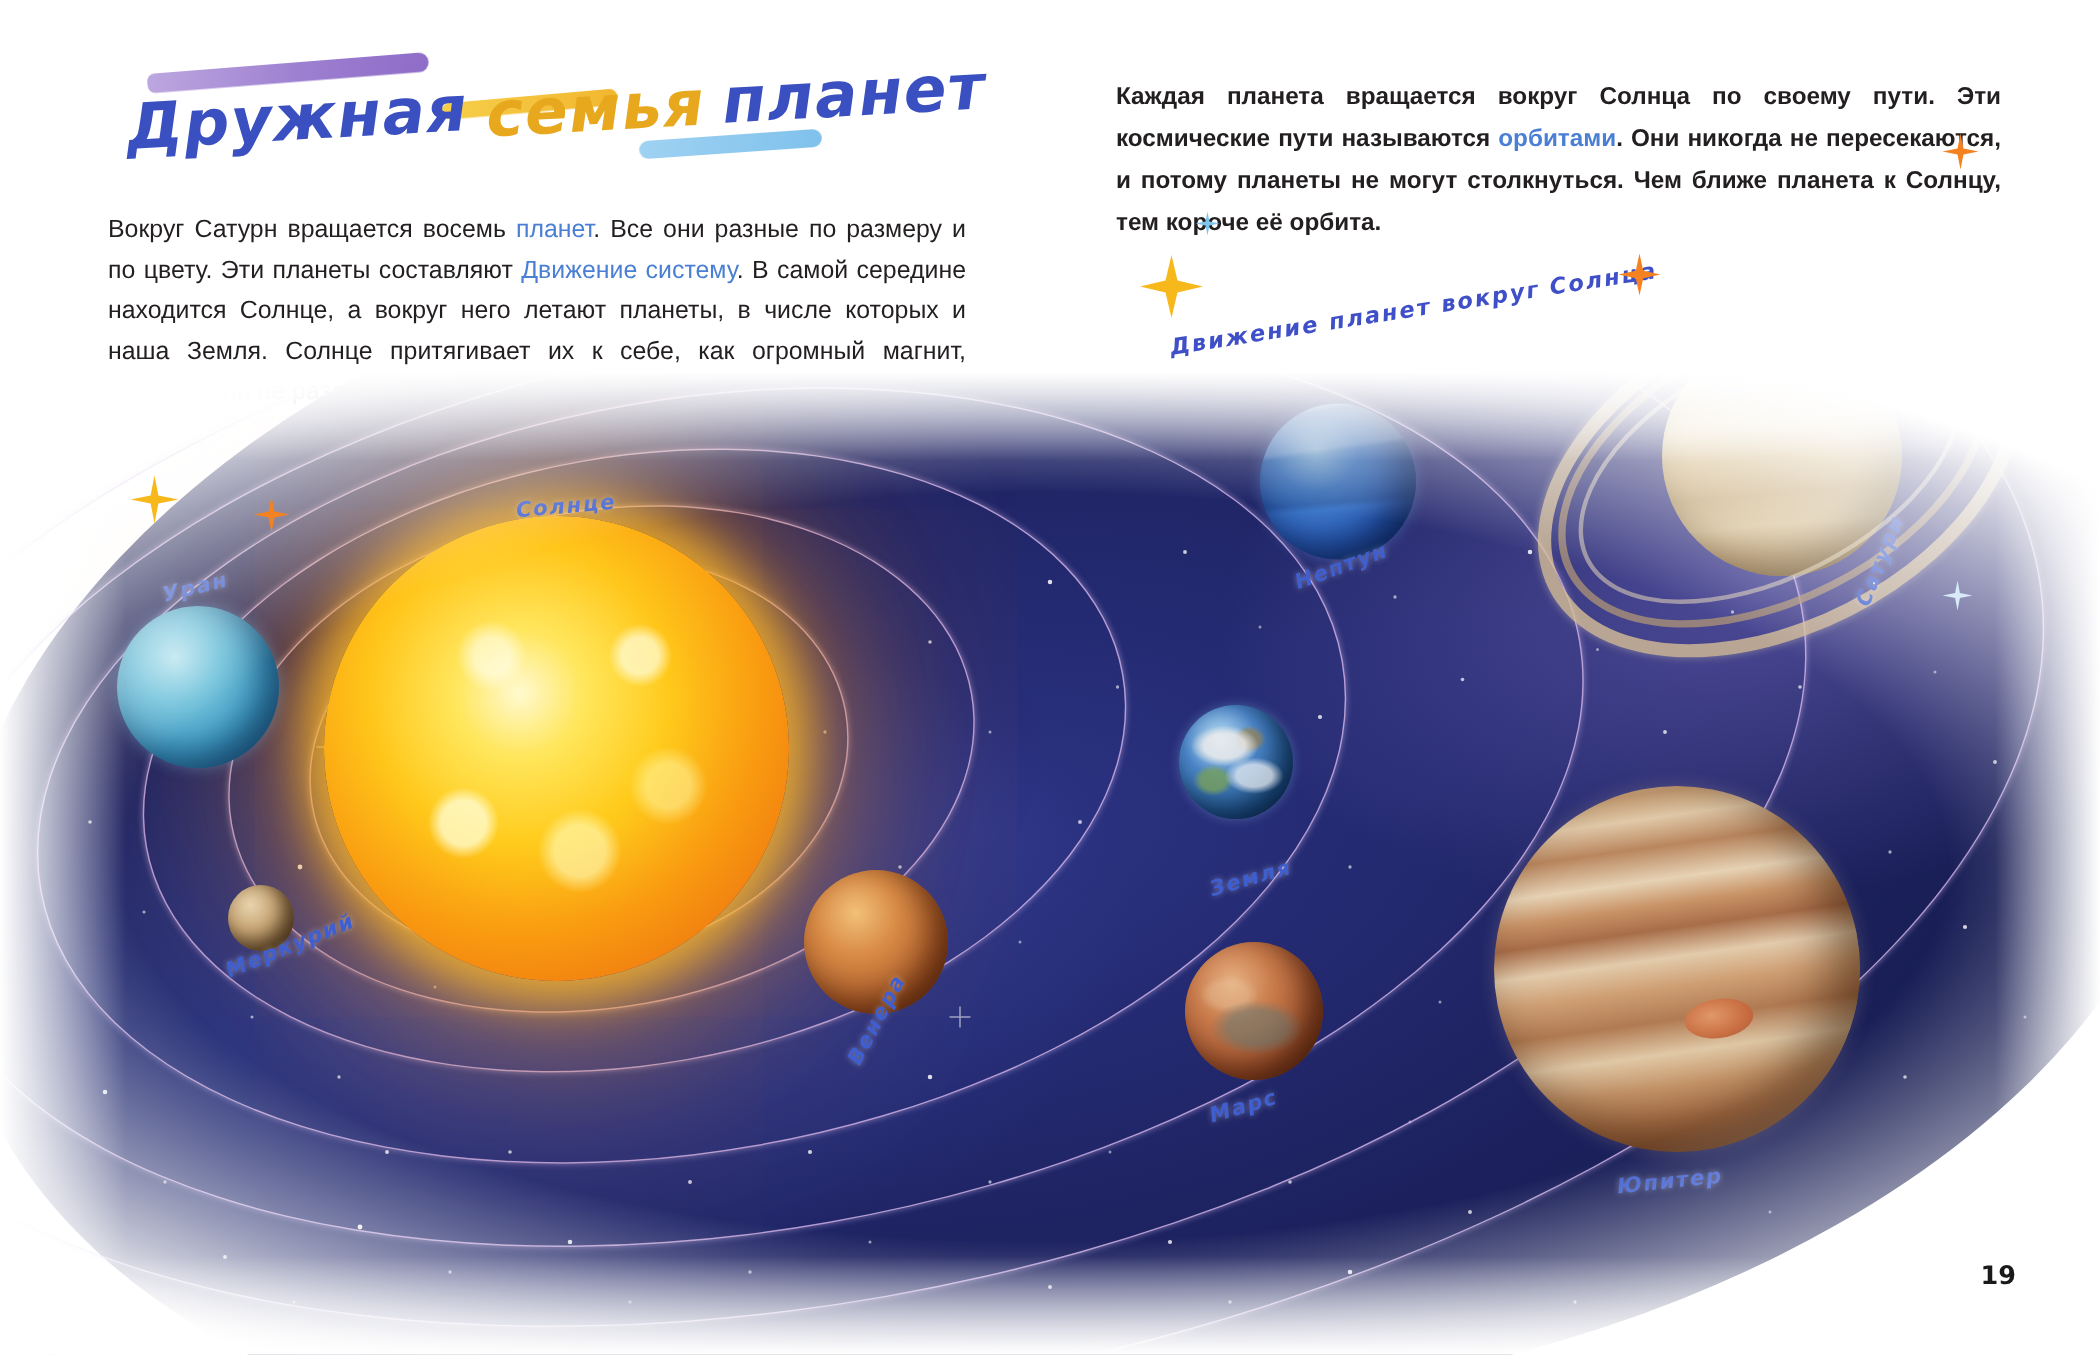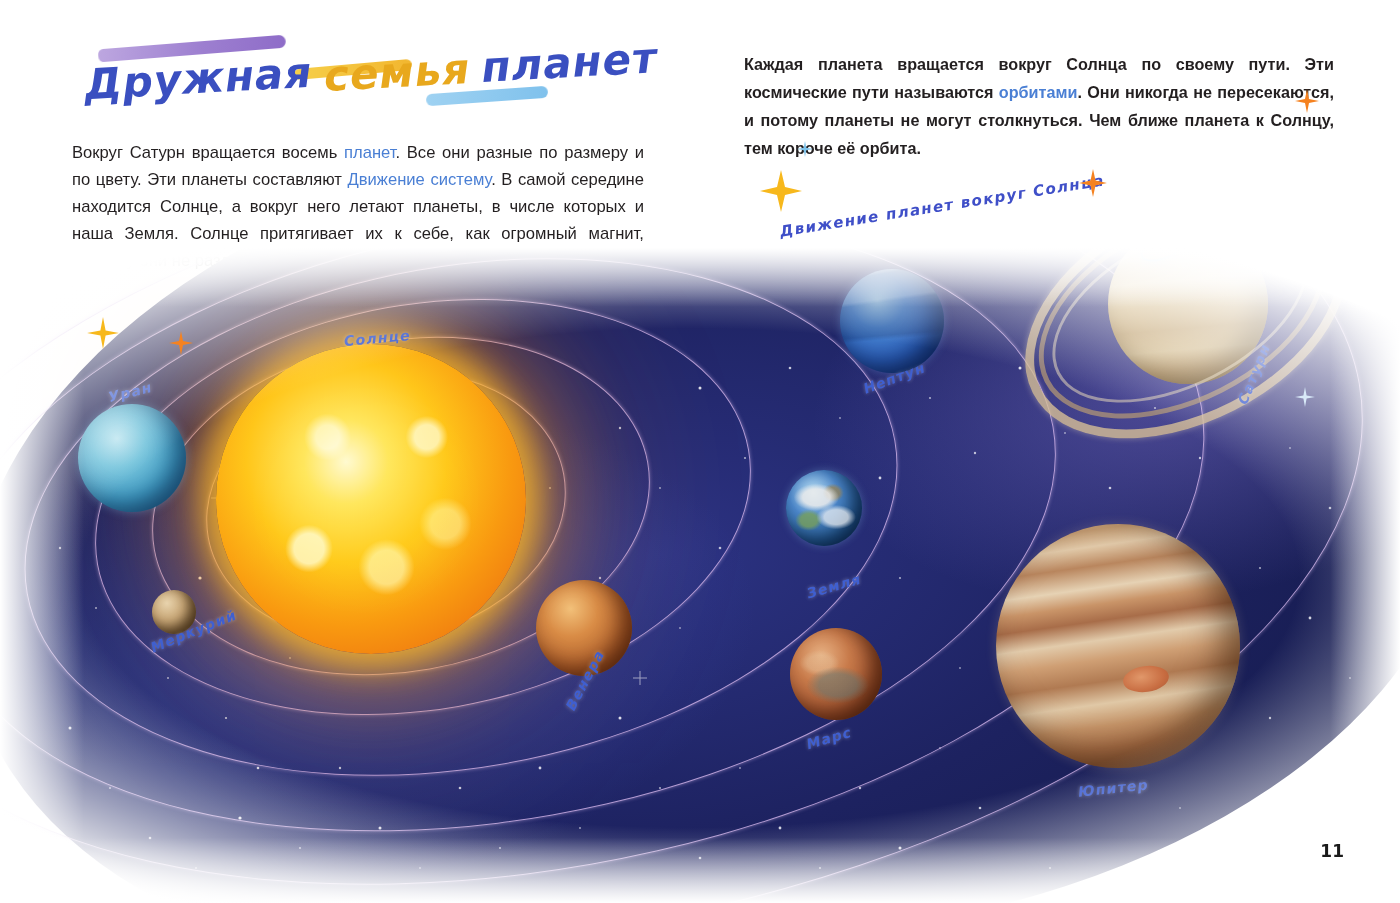--- a/index.html
+++ b/index.html
@@ -515,14 +515,14 @@
   <svg class="sparkle" style="left:86px;top:316px;" width="34" height="34" viewBox="0 0 34 34">
     <path d="M17 1 L19.6 14.4 L33 17 L19.6 19.6 L17 33 L14.4 19.6 L1 17 L14.4 14.4 Z" fill="#f7b81c"></path>
   </svg>
   <svg class="sparkle" style="left:168px;top:330px;" width="26" height="26" viewBox="0 0 26 26">
     <path d="M13 1 L15 11 L25 13 L15 15 L13 25 L11 15 L1 13 L11 11 Z" fill="#f58220"></path>
   </svg>
   <svg class="sparkle" style="left:1294px;top:386px;" width="22" height="22" viewBox="0 0 22 22">
     <path d="M11 1 L12.6 9.4 L21 11 L12.6 12.6 L11 21 L9.4 12.6 L1 11 L9.4 9.4 Z" fill="#d8e9f8"></path>
   </svg>
 
-  <div id="page-number">11</div>
+  <div id="page-number">19</div>
 </div>
 
 </body></html>

